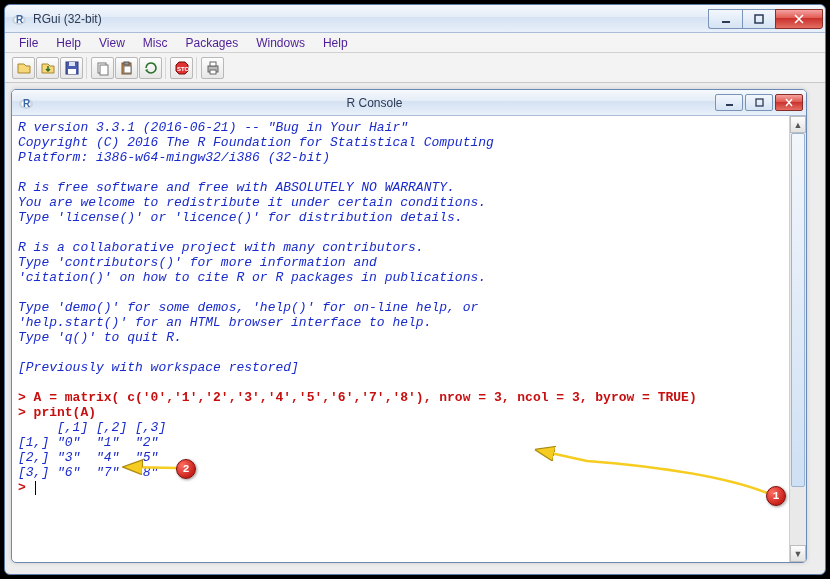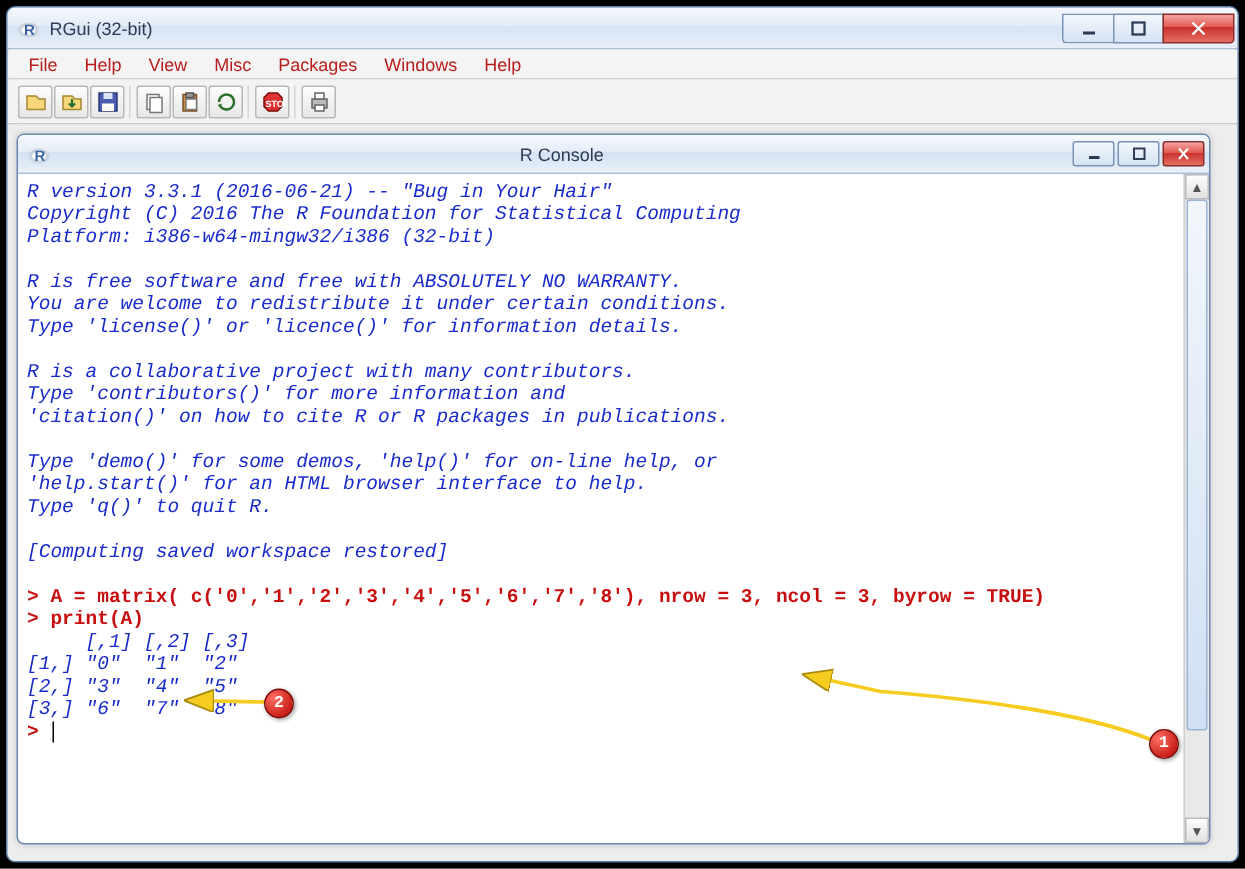--- a/index.html
+++ b/index.html
@@ -68,21 +68,21 @@
   height: 20px;
   background: #f4f4f4;
   border-bottom: 1px solid #d0d0d0;
   display: flex;
   align-items: center;
   gap: 2px;
   padding: 0 6px;
 }
 .menu-item {
   padding: 2px 8px;
-  color: #b91c1c;
+  color: #4c1d95;
   font-size: 12px;
   cursor: default;
 }
 .toolbar {
   height: 30px;
   background: #f3f3f3;
   border-bottom: 1px solid #c9c9c9;
   display: flex;
   align-items: center;
   gap: 1px;
@@ -344,31 +344,31 @@
               </div>
         </div>
       </div>
       <div class="console-body">
         <div class="console-text"><span class="out">R version 3.3.1 (2016-06-21) -- "Bug in Your Hair"</span>
 <span class="out">Copyright (C) 2016 The R Foundation for Statistical Computing</span>
 <span class="out">Platform: i386-w64-mingw32/i386 (32-bit)</span>
 <span class="out"></span>
 <span class="out">R is free software and free with ABSOLUTELY NO WARRANTY.</span>
 <span class="out">You are welcome to redistribute it under certain conditions.</span>
-<span class="out">Type 'license()' or 'licence()' for information details.</span>
+<span class="out">Type 'license()' or 'licence()' for distribution details.</span>
 <span class="out"></span>
 <span class="out">R is a collaborative project with many contributors.</span>
 <span class="out">Type 'contributors()' for more information and</span>
 <span class="out">'citation()' on how to cite R or R packages in publications.</span>
 <span class="out"></span>
 <span class="out">Type 'demo()' for some demos, 'help()' for on-line help, or</span>
 <span class="out">'help.start()' for an HTML browser interface to help.</span>
 <span class="out">Type 'q()' to quit R.</span>
 <span class="out"></span>
-<span class="out">[Computing saved workspace restored]</span>
+<span class="out">[Previously with workspace restored]</span>
 <span class="out"></span>
 <span class="inp">&gt; A = matrix( c('0','1','2','3','4','5','6','7','8'), nrow = 3, ncol = 3, byrow = TRUE)</span>
 <span class="inp">&gt; print(A)</span>
 <span class="out">     [,1] [,2] [,3]</span>
 <span class="out">[1,] "0"  "1"  "2" </span>
 <span class="out">[2,] "3"  "4"  "5" </span>
 <span class="out">[3,] "6"  "7"  "8" </span>
 <span class="inp">&gt; </span><span class="cursor"></span>
           <div class="annotation-layer">
             <svg width="796" height="450" style="position:absolute;left:0;top:0">

